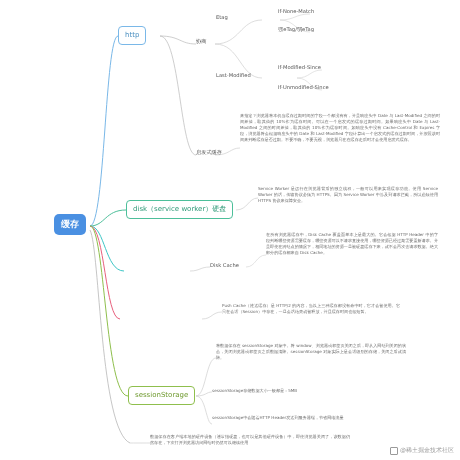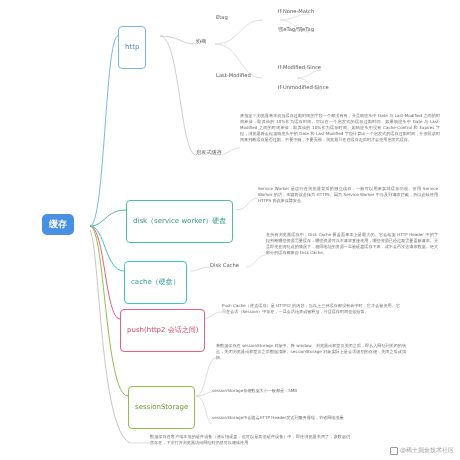--- a/index.html
+++ b/index.html
@@ -27,21 +27,21 @@
     background:#4a90e2;
     color:#ffffff;
     font-size:9px;
     padding:5px 7px;
     border-radius:5px;
     font-weight:bold;
   }
   .branch{
     background:#ffffff;
     font-size:7px;
-    padding:16px 6px;
+    padding:4px 6px;
     border-width:1px;
     border-style:solid;
   }
   .leaf{
     background:transparent;
     border:none;
     color:#555;
     font-size:5.2px;
     justify-content:flex-start;
     text-align:left;
@@ -99,21 +99,21 @@
 
     <path d="M202 319 C212 319 212 312 222 312" stroke="#cfcfcf" fill="none" stroke-width="0.7"></path>
 
     <path d="M196 396 C206 396 206 358 216 358" stroke="#cfcfcf" fill="none" stroke-width="0.7"></path>
     <path d="M196 396 C206 396 206 392 212 392" stroke="#cfcfcf" fill="none" stroke-width="0.7"></path>
     <path d="M196 396 C206 396 206 424 212 424" stroke="#cfcfcf" fill="none" stroke-width="0.7"></path>
 
     <path d="M130 443 C140 443 140 443 150 443" stroke="#cfcfcf" fill="none" stroke-width="0.7"></path>
   </svg>
 
-  <div class="node root" style="left:42px;top:214px;text-align:center;">
+  <div class="node root" style="left:54px;top:214px;text-align:center;">
     <span>缓存</span>
   </div>
 
   <div class="node branch" style="left:118px;top:26px;border-color:#7ab8e8;color:#4a8fc0;">
     <span>http</span>
   </div>
 
   <div class="node leaf" style="left:196px;top:38px;">
     <span>协商</span>
   </div>
@@ -143,33 +143,27 @@
   </div>
 
   <div class="para" style="left:240px;top:113px;width:200px;">来指定？浏览器将本机当缓存过期时间的字段一个都没有有，并且响应头中 Date 与 Last-Modified 之间的时间差值，取其值的 10%作为缓存时间。可以在一个启发式的缓存过期时间。如果响应头中 Date 与 Last-Modified 之间的时间差值，取其值的 10%作为缓存时间。如响应头中没有 Cache-Control 和 Expires 字段，浏览器将会根据响应头中的 Date 和 Last-Modified 字段计算出一个启发式的缓存过期时间，并按照该时间来判断缓存是否过期。不要不确，不要无视，浏览器只在在缓存走后时才会使用启发式缓存。</div>
 
   <div class="node branch" style="left:126px;top:200px;border-color:#4dbf9a;color:#2f9a78;align-items:flex-end;">
     <span>disk（service worker）硬盘</span>
   </div>
 
   <div class="para" style="left:258px;top:186px;width:180px;">Service Worker 是运行在浏览器背后的独立线程，一般可以用来实现缓存功能。使用 Service Worker 的话，传输协议必须为 HTTPS。因为 Service Worker 中涉及到请求拦截，所以必须使用 HTTPS 协议来保障安全。</div>
 
-  <div class="node branch" style="left:124px;top:261px;border-color:#3ec6c6;color:#2b9a9a;">
-    <span>cache（硬盘）</span>
-  </div>
 
   <div class="node leaf" style="left:210px;top:262px;">
     <span>Disk Cache</span>
   </div>
 
   <div class="para" style="left:266px;top:232px;width:172px;">在所有浏览器缓存中，Disk Cache 覆盖面基本上是最大的。它会根据 HTTP Header 中的字段判断哪些资源需要缓存，哪些资源可以不请求直接使用，哪些资源已经过期需要重新请求。并且即使在跨站点的情况下，相同地址的资源一旦被硬盘缓存下来，就不会再次去请求数据。绝大部分的缓存都来自 Disk Cache。</div>
 
-  <div class="node branch" style="left:120px;top:309px;border-color:#e8607d;color:#d14a68;">
-    <span>push(http2 会话之间)</span>
-  </div>
 
   <div class="para" style="left:222px;top:303px;width:178px;">Push Cache（推送缓存）是 HTTP/2 的内容，当以上三种缓存都没有命中时，它才会被使用。它只在会话（Session）中存在，一旦会话结束就被释放，并且缓存时间也很短暂。</div>
 
   <div class="node branch" style="left:128px;top:386px;border-color:#8fbf4d;color:#6f9a2f;align-items:flex-end;">
     <span>sessionStorage</span>
   </div>
 
   <div class="para" style="left:216px;top:343px;width:190px;">将数据保存在 sessionStorage 对象中。将 window、浏览器或标签页关闭之后，即从入网站到关闭的状态，关闭浏览器或标签页之后数据清除。sessionStorage 对象实际上是会话级别的存储，关闭之后就清除。</div>
 
   <div class="para" style="left:212px;top:388px;width:190px;">sessionStorage存储数据大小一般都是：5MB</div>

